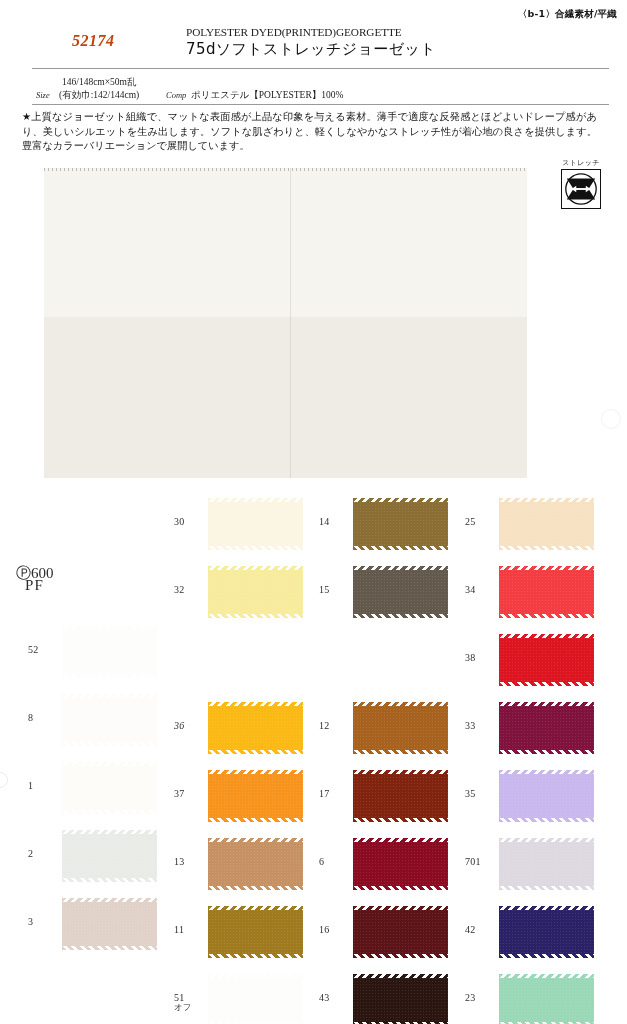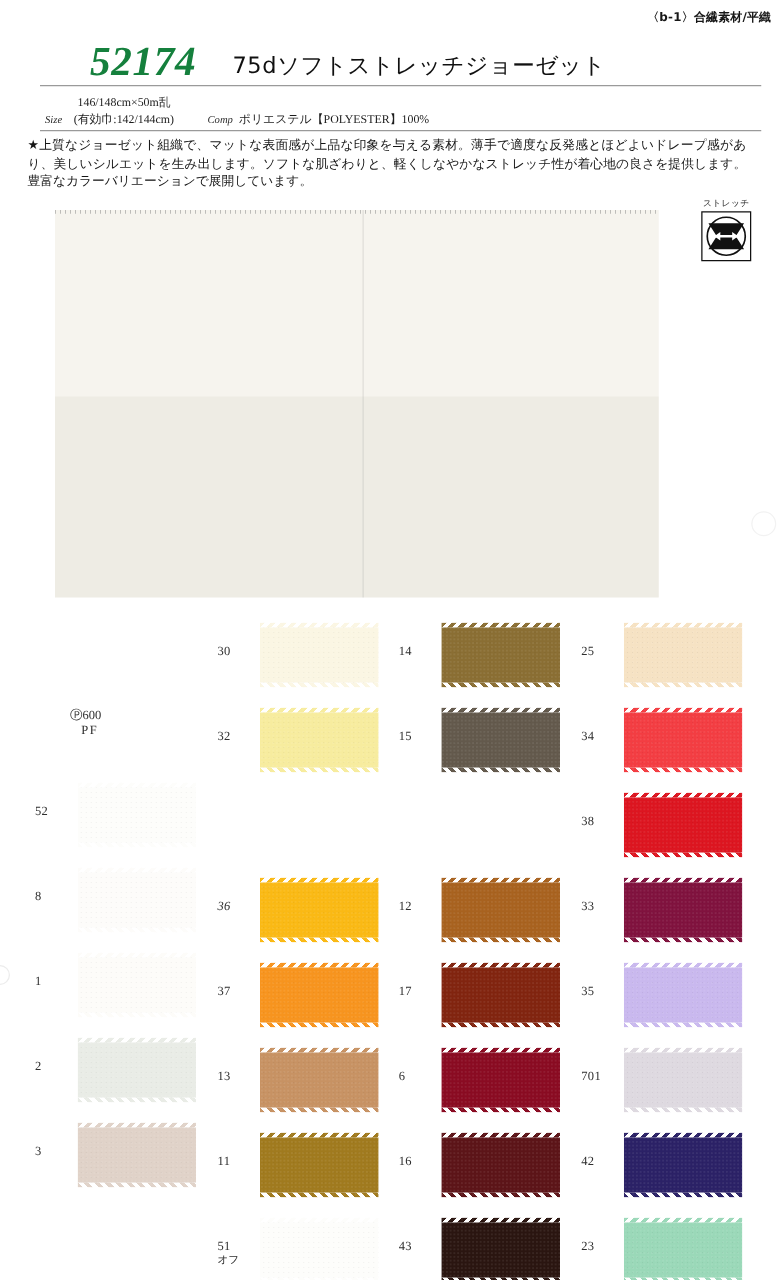--- a/index.html
+++ b/index.html
@@ -25,37 +25,37 @@
   }
 
   #title-block {
     position: absolute;
     top: 26px; left: 0; right: 0;
     height: 42px;
   }
   #product-code {
     position: absolute;
     left: 72px; top: 6px;
-    font-size: 33px;
+    font-size: 16px;
     font-style: italic;
     font-weight: bold;
     letter-spacing: .5px;
-    color: #15803d;
+    color: #c2410c;
   }
   #name-en {
     position: absolute;
     left: 186px; top: 0px;
     font-size: 11.3px;
     letter-spacing: -.1px;
     color: #1b1b1b;
   }
   #name-jp {
     position: absolute;
     left: 186px; top: 14px;
-    font-size: 18px;
+    font-size: 15px;
     letter-spacing: .4px;
     font-family: "DejaVu Sans", sans-serif;
     color: #101010;
   }
 
   .hrule {
     position: absolute;
     left: 32px; right: 18px;
     height: 1px;
     background: #9a9a9a;
@@ -202,35 +202,35 @@
     background-image:
       radial-gradient(rgba(255,255,255,.10) 0.5px, transparent 0.6px),
       radial-gradient(rgba(0,0,0,.05) 0.5px, transparent 0.6px);
     background-size: 3px 3px, 4px 4px;
     background-position: 0 0, 1px 2px;
   }
 
   #pf-label {
     position: absolute;
     left: 16px; top: 75px;
-    font-size: 10px;
+    font-size: 15px;
     line-height: 12px;
     color: #2c2c2c;
     font-family: "Liberation Serif", serif;
-    margin-left: 40px;
   }
   #pf-label .pf-line2 { display: block; margin-left: 9px; letter-spacing: 1.2px; }
 </style>
 </head>
 <body>
 
 <div id="category-tag">〈b-1〉合繊素材/平織</div>
 
 <div id="title-block">
   <div id="product-code">52174</div>
+  <div id="name-en">POLYESTER DYED(PRINTED)GEORGETTE</div>
   <div id="name-jp">75dソフトストレッチジョーゼット</div>
 </div>
 
 <div class="hrule" id="rule-1"></div>
 
 <div id="spec-row">
   <div class="spec-key" id="size-key">Size</div>
   <div id="size-line1">146/148cm×50m乱</div>
   <div id="size-line2">(有効巾:142/144cm)</div>
   <div class="spec-key" id="comp-key">Comp</div>

